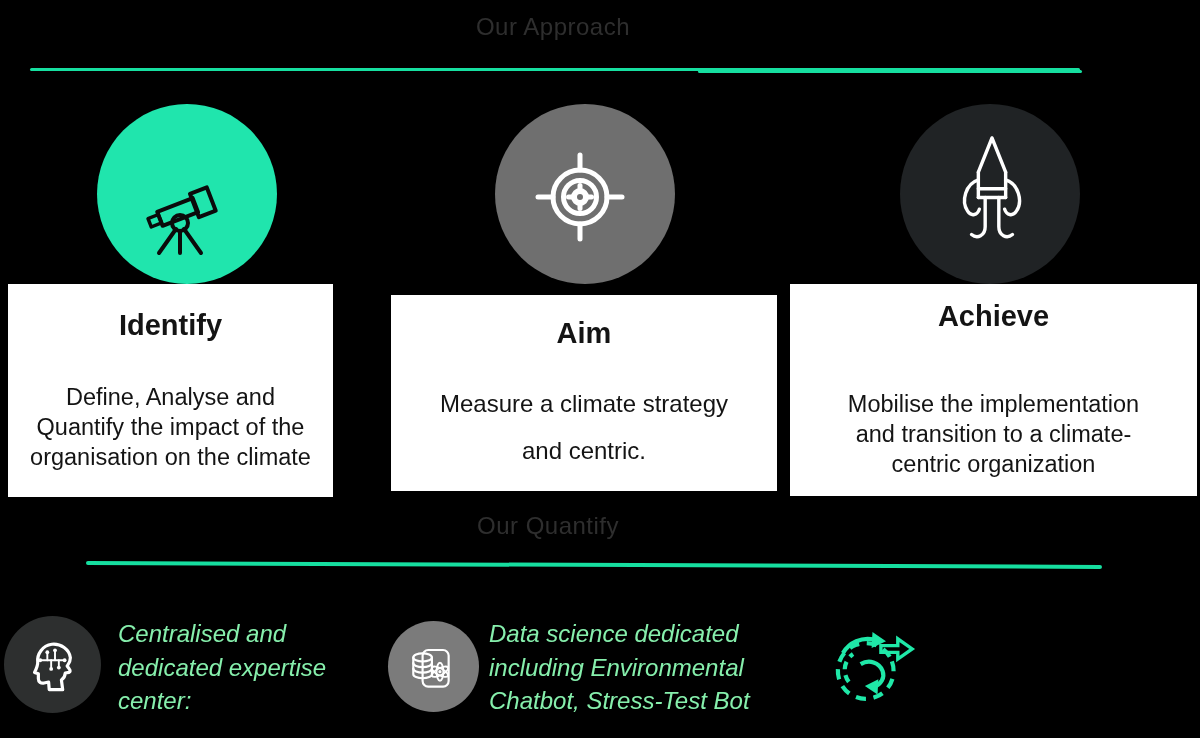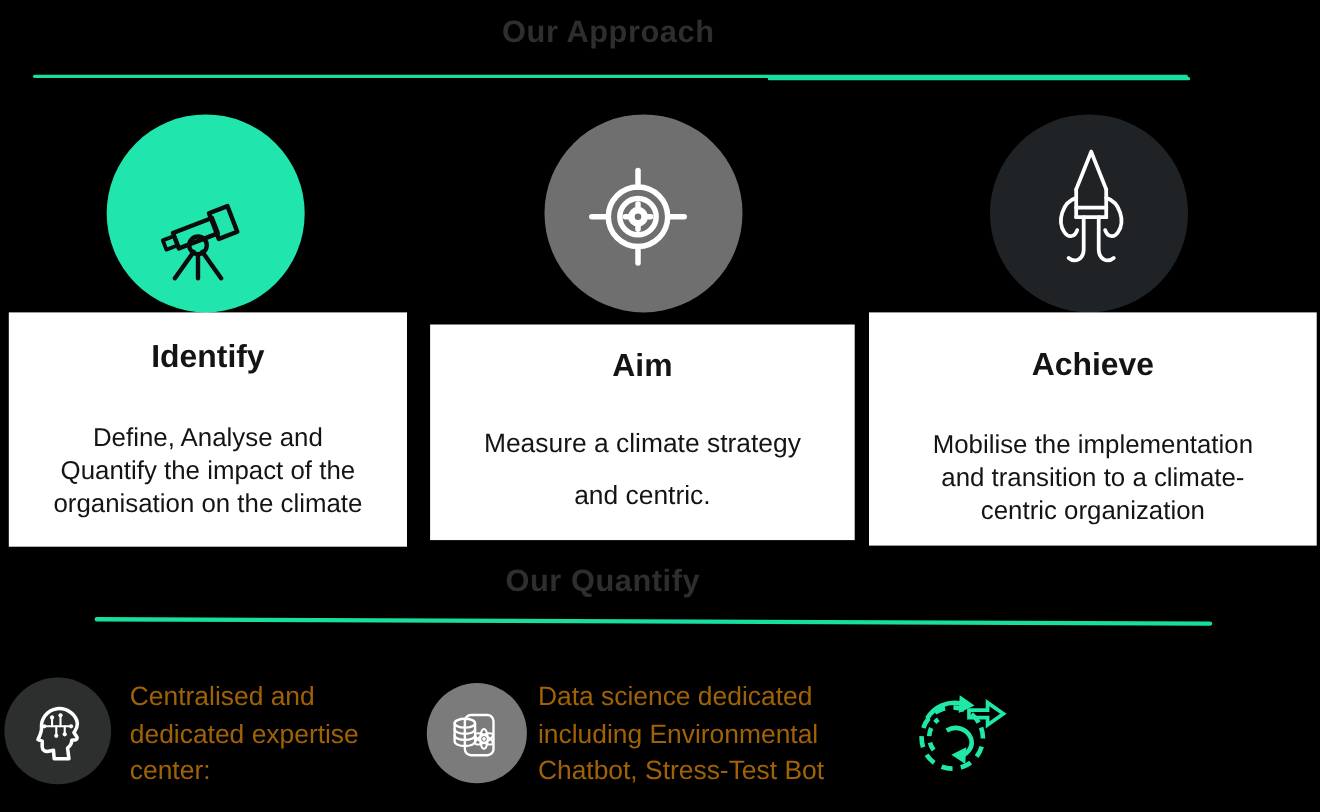--- a/index.html
+++ b/index.html
@@ -2,40 +2,40 @@
 <html><head>
 <meta charset="utf-8">
 <style>
   html,body{margin:0;padding:0;background:#000;}
   .canvas{
     position:relative;width:1200px;height:738px;background:#000;overflow:hidden;
     font-family:"Liberation Sans", sans-serif;
   }
   .section-title{
     position:absolute;width:400px;text-align:center;
-    font-size:28px;font-weight:bold;color:#2e2e2e;letter-spacing:0.5px;
+    font-size:24px;font-weight:normal;color:#2e2e2e;letter-spacing:0.5px;
   }
   .rule{position:absolute;background:#16dfa0;border-radius:2px;}
   .step-circle{
     position:absolute;width:180px;height:180px;border-radius:50%;
     display:flex;align-items:center;justify-content:center;
     box-shadow:0 12px 22px -2px rgba(0,0,0,0.55);
   }
   .card{
     position:absolute;background:#ffffff;color:#141414;text-align:center;
   }
   .card-title{font-size:29px;font-weight:bold;}
   .card-body{font-size:23.5px;line-height:30px;}
   .card-body.spread{font-size:24px;line-height:47px;}
   .res-circle{
     position:absolute;border-radius:50%;
     display:flex;align-items:center;justify-content:center;
   }
   .res-text{
-    position:absolute;font-size:24px;color:#a16207;
+    position:absolute;font-size:24px;font-style:italic;color:#86efac;
     line-height:33.5px;font-weight:500;
   }
   svg{display:block;}
 </style>
 </head>
 <body>
 
 <div class="canvas">
 
   <div class="section-title" style="left:353px;top:13px;">Our Approach</div>
@@ -78,40 +78,40 @@
       <path d="M26,40 L26,66 M54,40 L54,66"></path>
       <line x1="26" y1="57" x2="54" y2="57"></line>
       <line x1="26" y1="66" x2="54" y2="66"></line>
       <path d="M26,48 C13,52 8,70 15,80 C19,86 25,84 27,78"></path>
       <path d="M54,48 C67,52 72,70 65,80 C61,86 55,84 53,78"></path>
       <path d="M33,66 L33,96 C33,105 25,109 19,104"></path>
       <path d="M47,66 L47,96 C47,105 55,109 61,104"></path>
     </svg>
   </div>
 
-  <div class="card" style="left:8px;top:284px;width:362px;height:213px;">
+  <div class="card" style="left:8px;top:284px;width:325px;height:213px;">
     <div class="card-title" style="margin-top:25px;">Identify</div>
     <div class="card-body" style="margin-top:40px;">
       <div>Define, Analyse and</div>
       <div>Quantify the impact of the</div>
       <div>organisation on the climate</div>
     </div>
   </div>
 
   <div class="card" style="left:391px;top:295px;width:386px;height:196px;">
     <div class="card-title" style="margin-top:22px;">Aim</div>
     <div class="card-body spread" style="margin-top:30px;">
       <div>Measure a climate strategy</div>
       <div>and centric.</div>
     </div>
   </div>
 
   <div class="card" style="left:790px;top:284px;width:407px;height:212px;">
-    <div class="card-title" style="margin-top:32px;">Achieve</div>
-    <div class="card-body" style="margin-top:40px;">
+    <div class="card-title" style="margin-top:16px;">Achieve</div>
+    <div class="card-body" style="margin-top:56px;">
       <div>Mobilise the implementation</div>
       <div>and transition to a climate-</div>
       <div>centric organization</div>
     </div>
   </div>
 
   <div class="section-title" style="left:348px;top:512px;">Our Quantify</div>
   <div class="rule" style="left:86px;top:561px;width:1016px;height:3.5px;transform:rotate(0.22deg);transform-origin:left center;"></div>
 
   <div class="res-circle" style="left:4px;top:616px;width:97px;height:97px;background:#2d2f2f;">

